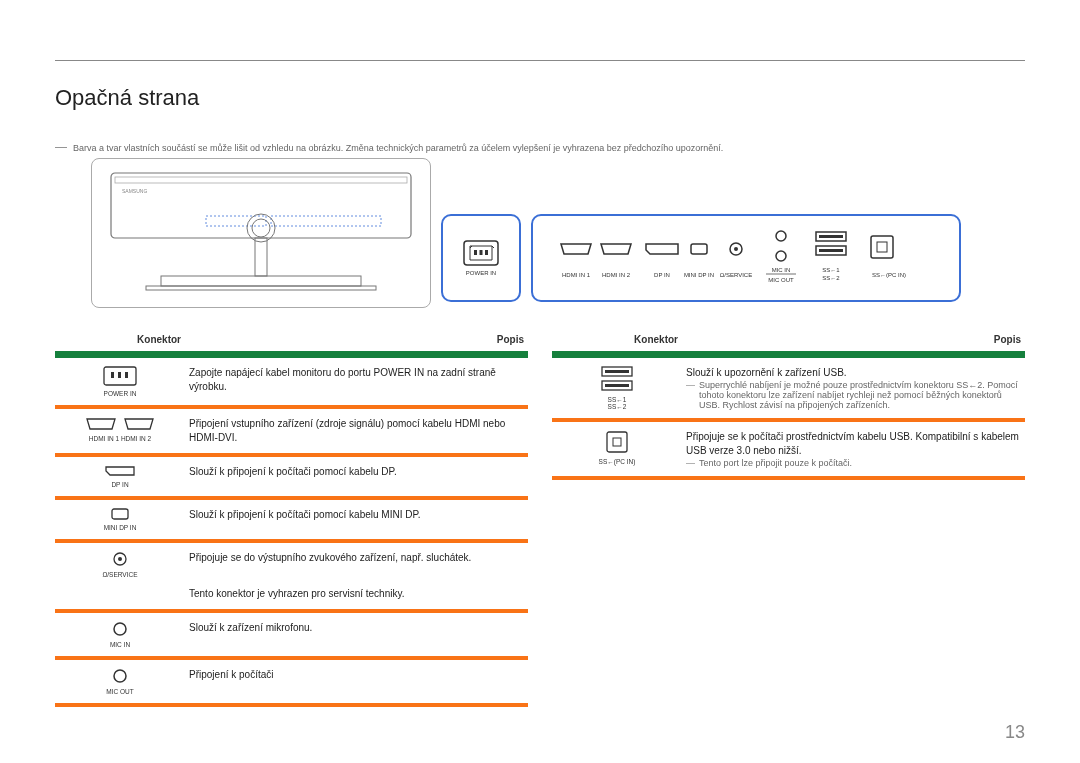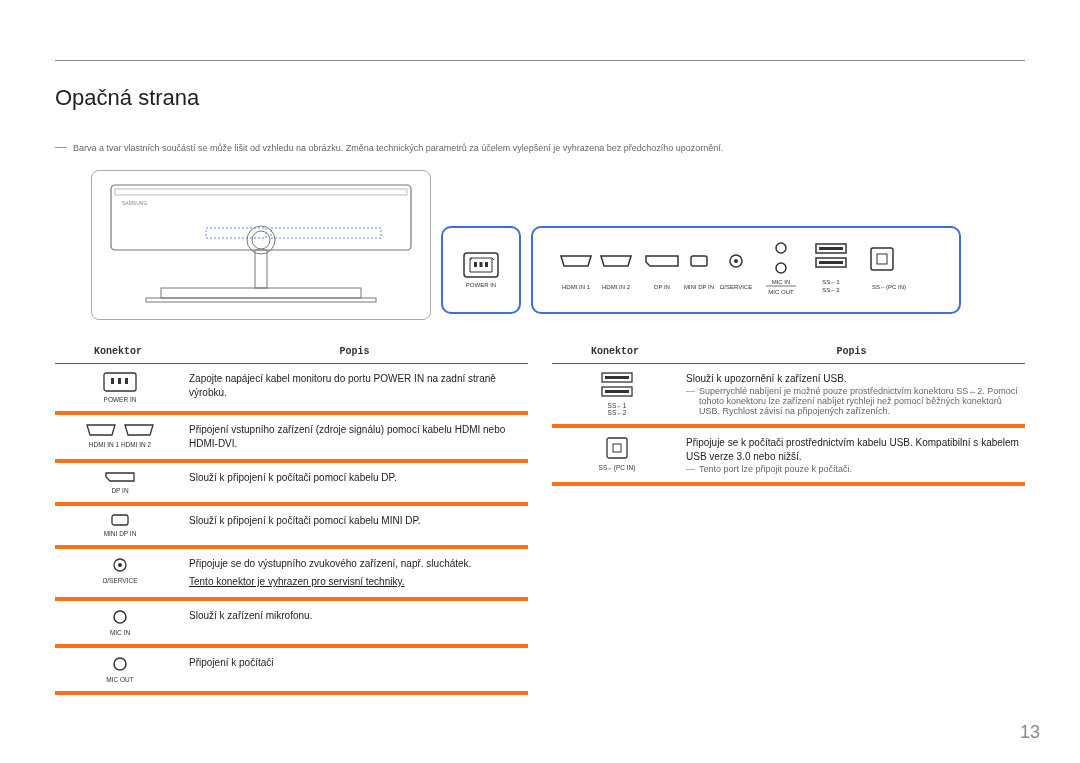--- a/index.html
+++ b/index.html
@@ -8,21 +8,21 @@
     width: 1080px;
     height: 763px;
     background: #fff;
     color: #333;
     position: relative;
     padding: 60px 55px 0 55px;
   }
   hr.top-rule { border: none; border-top: 1px solid #888; margin-bottom: 24px; }
   h2.section-title { font-size: 22px; font-weight: 400; color: #222; margin-bottom: 29px; }
   .disclaimer {
-    font-size: 9px; color: #666; margin-bottom: 16px;
+    font-size: 9px; color: #666; margin-bottom: 4px;
     display: flex; align-items: baseline; gap: 4px;
   }
   .disclaimer::before { content: "—"; font-size: 12px; color: #888; margin-right: 2px;}
   .diagram-row { display: flex; gap: 10px; margin-bottom: 20px; margin-left: 36px; }
   .monitor-box {
     width: 340px; height: 150px; border: 1px solid #aaa; border-radius: 8px;
     display:flex; align-items:center; justify-content:center;
   }
   .power-box {
     width: 80px; height: 88px; border: 2px solid #3b6fd6; border-radius: 10px;
@@ -33,33 +33,32 @@
     width: 430px; height: 88px; border: 2px solid #3b6fd6; border-radius: 10px;
     display:flex; align-items:center; justify-content:center;
     margin-top: 56px;
   }
   .port-label { font-size: 6px; color: #333; text-align:center; }
   svg { display:block; }
   .columns { display:flex; gap: 24px; }
   .col { flex: 1; }
   table { width: 100%; border-collapse: collapse; font-size: 10px; }
   thead th {
-    text-align:center; font-weight: bold; padding: 6px 4px 6px 0;
-    border-bottom: 1px solid #15803d;
-    font-family: Liberation Mono, monospace;
+    text-align:right; font-weight: bold; padding: 6px 4px 6px 0;
+    border-bottom: 7px solid #15803d;
   }
   th.col-konektor { width: 130px; }
   tbody td { vertical-align: top; padding: 8px 4px; border-bottom: 4px solid #f97316; }
   tbody td.conn-cell { text-align:center; padding-top:8px; }
   .conn-icon { display:inline-block; }
   .conn-caption { font-size: 6.5px; color:#333; margin-top:2px; display:block; }
   .desc { font-size: 10px; color:#222; line-height:1.4; }
   .note { font-size: 9px; color:#666; display:flex; gap:4px; }
   .note::before { content:"—"; color:#888; }
-  .page-num { position:absolute; bottom: 20px; right: 40px; font-size: 18px; color:#888; }
+  .page-num { position:absolute; bottom: 20px; right: 55px; font-size: 18px; color:#888; }
 </style>
 </head>
 <body>
 
 <hr class="top-rule">
 <h2 class="section-title">Opačná strana</h2>
 <div class="disclaimer">
   <span>Barva a tvar vlastních součástí se může lišit od vzhledu na obrázku. Změna technických parametrů za účelem vylepšení je vyhrazena bez předchozího upozornění.</span>
 </div>
 
@@ -205,21 +204,21 @@
             <span class="conn-icon">
               <svg width="16" height="16">
                   <circle cx="8" cy="8" r="6" fill="none" stroke="#333" stroke-width="1.3"></circle>
                   <circle cx="8" cy="8" r="2" fill="#333"></circle>
                 </svg>
             </span>
             <span class="conn-caption">Ω/SERVICE</span>
           </td>
           <td>
             <div class="desc">Připojuje se do výstupního zvukového zařízení, např. sluchátek.</div>
-            <div class="desc" style="margin-top:4px;text-decoration:underline;">Tento konektor je vyhrazen pro servisní techniky.</div>
+            <div class="desc" style="margin-top:22px;">Tento konektor je vyhrazen pro servisní techniky.</div>
           </td>
         </tr>
         <tr>
           <td class="conn-cell">
             <span class="conn-icon">
               <svg width="16" height="16">
                   <circle cx="8" cy="8" r="6" fill="none" stroke="#333" stroke-width="1.5"></circle>
                 </svg>
             </span>
             <span class="conn-caption">MIC IN</span>

